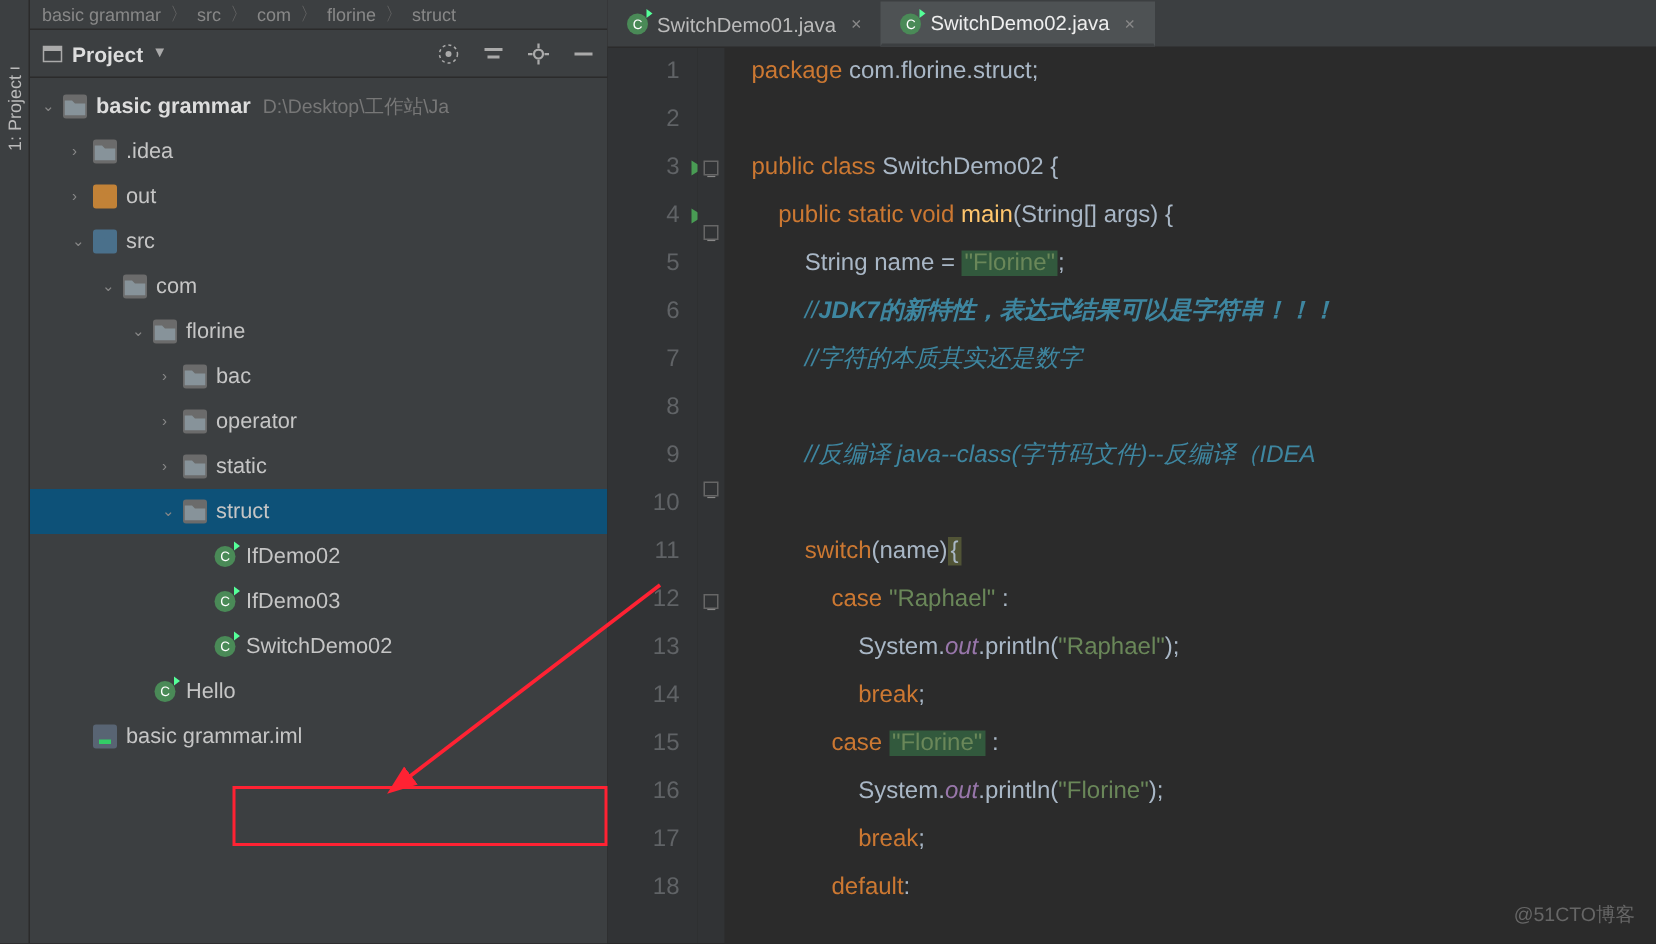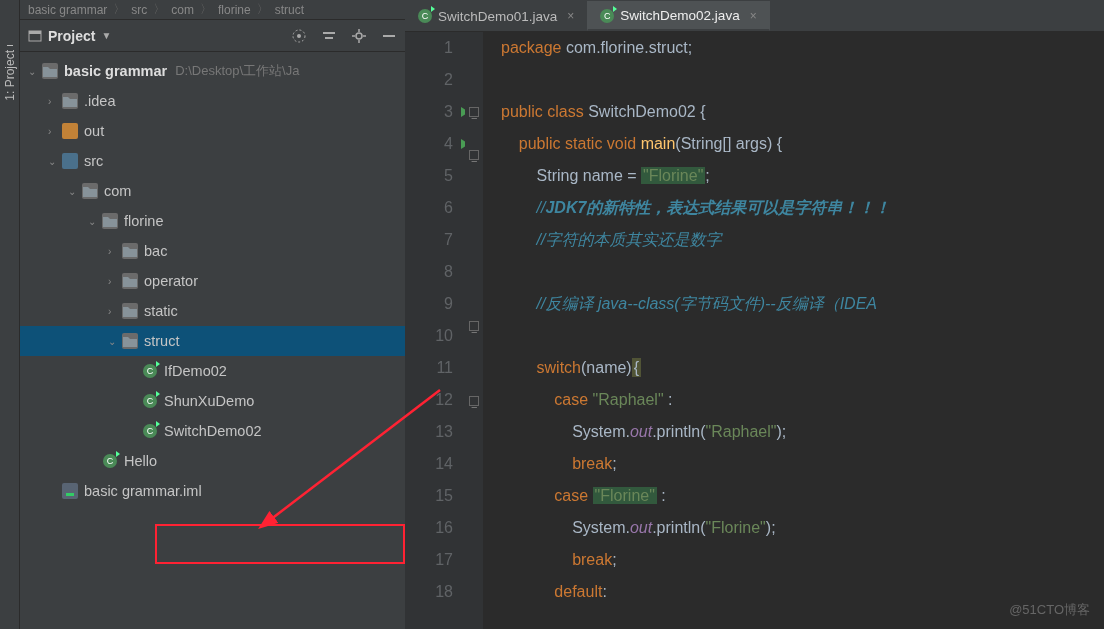--- a/index.html
+++ b/index.html
@@ -207,21 +207,21 @@
           <span class="name">struct</span>
         </div>
         <div class="tree-row" style="padding-left: 108px;">
           <span class="arrow"></span>
           <span class="ic class run"></span>
           <span class="name">IfDemo02</span>
         </div>
         <div class="tree-row" style="padding-left: 108px;">
           <span class="arrow"></span>
           <span class="ic class run"></span>
-          <span class="name">ShunXuDemo</span>
+          <span class="name">IfDemo03</span>
         </div>
         <div class="tree-row" style="padding-left: 108px;">
           <span class="arrow"></span>
           <span class="ic class run"></span>
           <span class="name">SwitchDemo02</span>
         </div>
         <div class="tree-row" style="padding-left: 68px;">
           <span class="arrow"></span>
           <span class="ic class run"></span>
           <span class="name">Hello</span>

